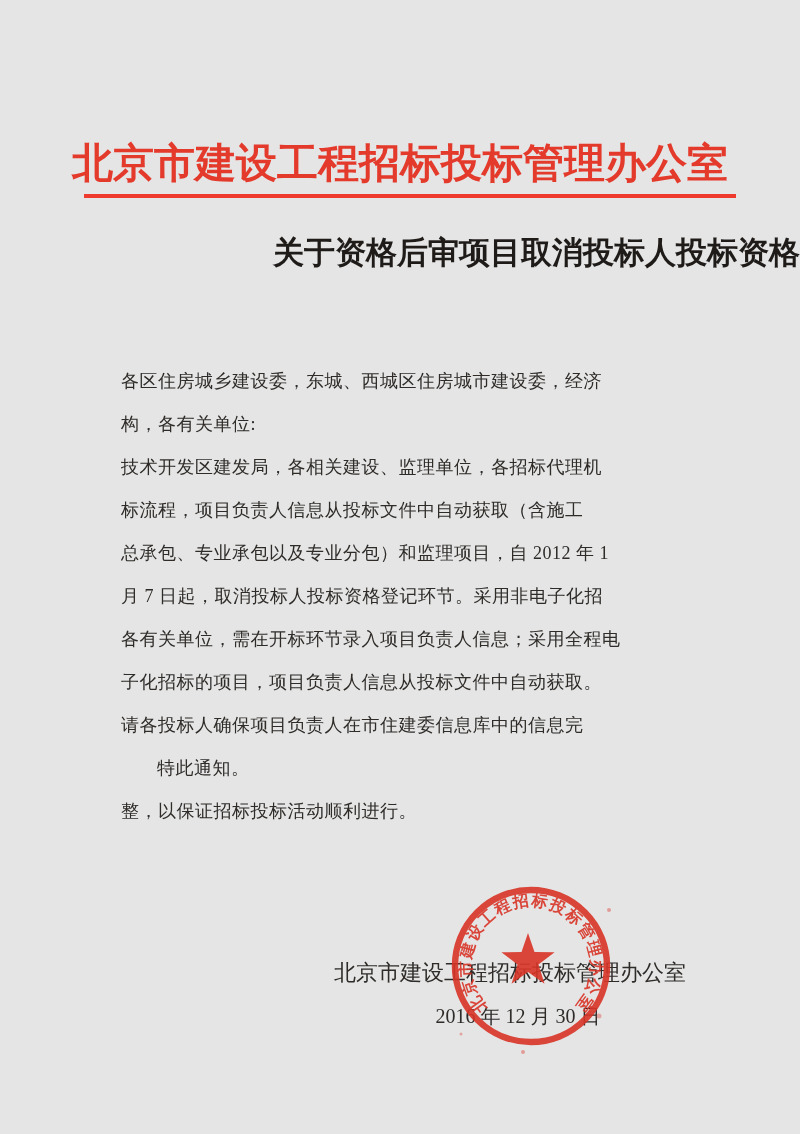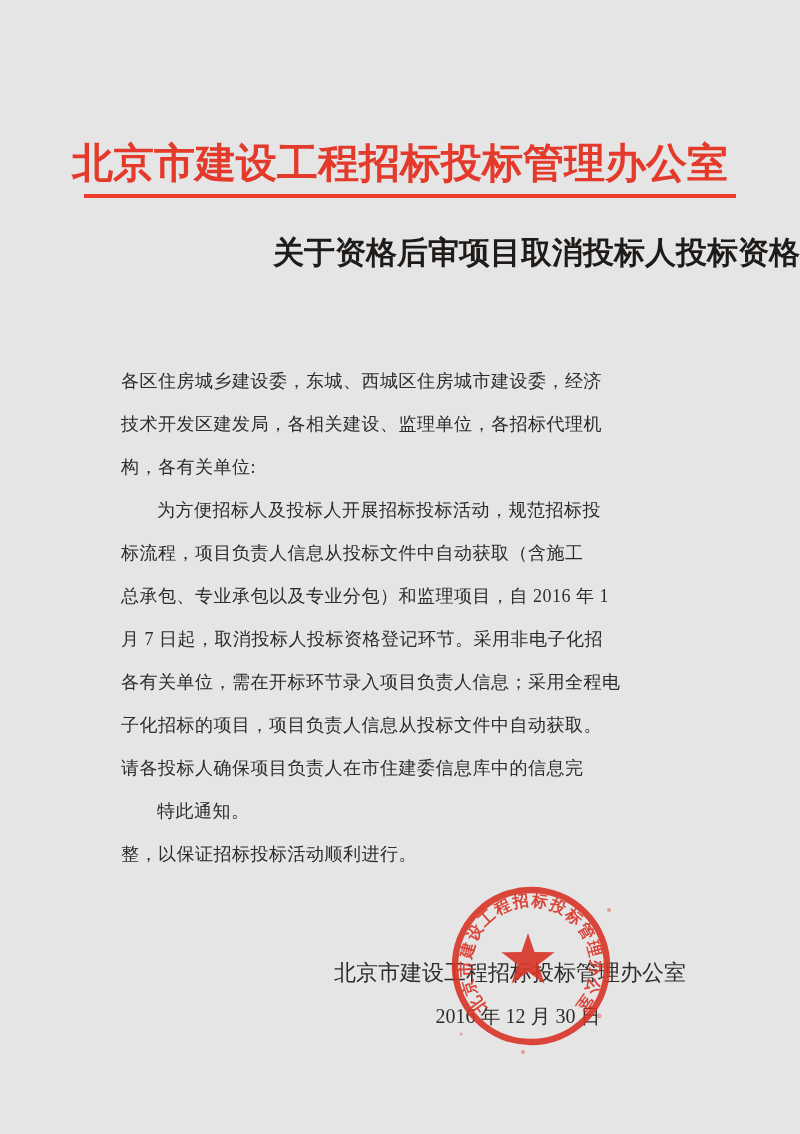--- a/index.html
+++ b/index.html
@@ -70,25 +70,24 @@
   <div class="letterhead">北京市建设工程招标投标管理办公室</div>
 
   <div class="letterhead-divider"></div>
 
   <h1 class="doc-title">
     <span>关于资格后审项目取消投标人投标资格</span><br>
   </h1>
 
   <div class="doc-body">
       <div class="body-line">各区住房城乡建设委，东城、西城区住房城市建设委，经济</div>
+      <div class="body-line">构，各有关单位:</div>
       <div class="body-line">技术开发区建发局，各相关建设、监理单位，各招标代理机</div>
-      <div class="body-line">构，各有关单位:</div>
-      <div class="body-line indent">为方便招标人及投标人开展招标投标活动，规范招标投</div>
       <div class="body-line">标流程，项目负责人信息从投标文件中自动获取（含施工</div>
-      <div class="body-line">总承包、专业承包以及专业分包）和监理项目，自 2016 年 1</div>
+      <div class="body-line">总承包、专业承包以及专业分包）和监理项目，自 2012 年 1</div>
       <div class="body-line">月 7 日起，取消投标人投标资格登记环节。采用非电子化招</div>
       <div class="body-line">各有关单位，需在开标环节录入项目负责人信息；采用全程电</div>
       <div class="body-line">子化招标的项目，项目负责人信息从投标文件中自动获取。</div>
       <div class="body-line">请各投标人确保项目负责人在市住建委信息库中的信息完</div>
       <div class="body-line indent">特此通知。</div>
       <div class="body-line">整，以保证招标投标活动顺利进行。</div>
     </div>
 
   <div class="signature-line">北京市建设工程招标投标管理办公室</div>
 

